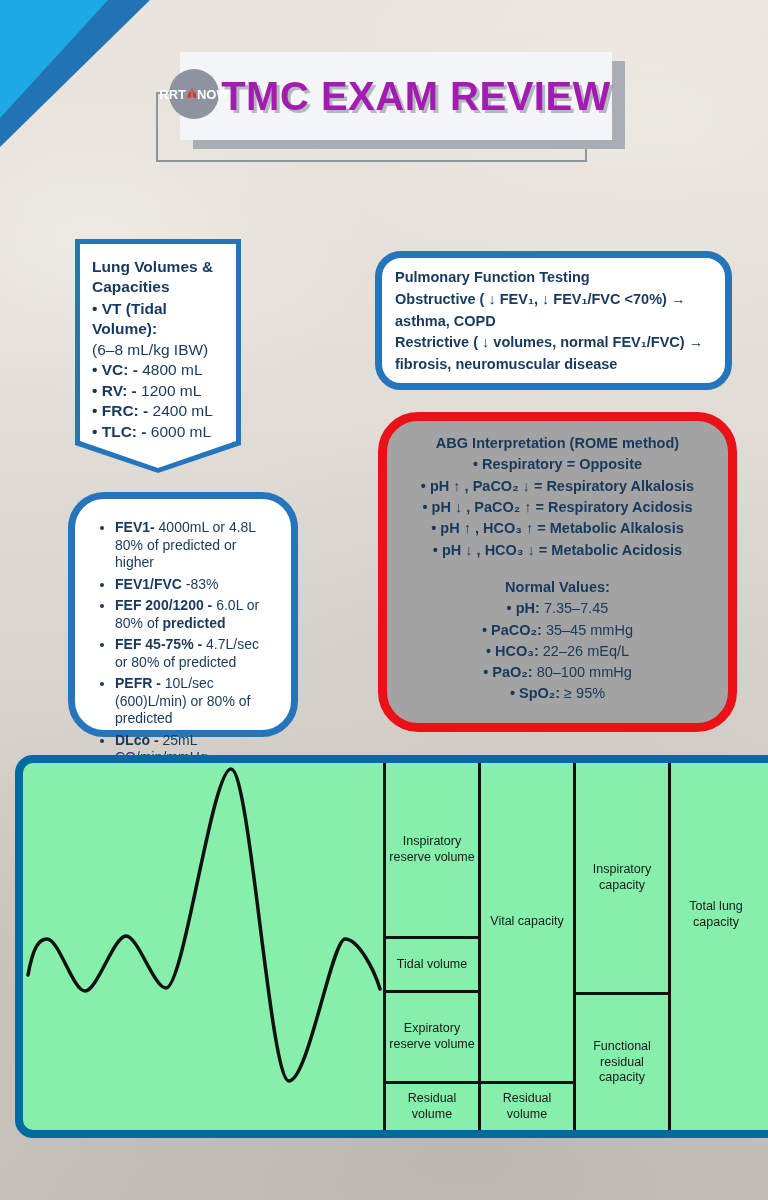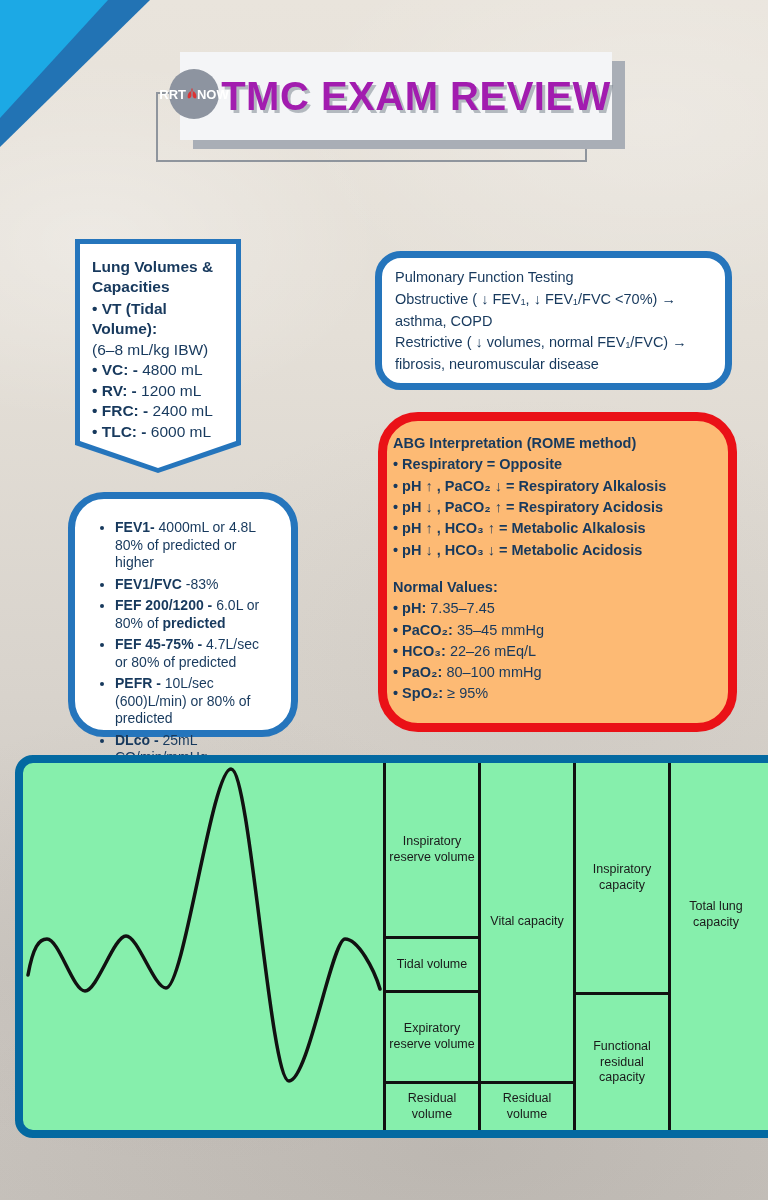--- a/index.html
+++ b/index.html
@@ -41,27 +41,27 @@
     background:#2575bc;clip-path:polygon(0 0,100% 0,100% 88%,50% 100%,0 88%);}
   .pennant-inner{position:absolute;inset:5px;background:#fff;
     clip-path:polygon(0 0,100% 0,100% 88%,50% 100%,0 88%);
     padding:13px 12px;box-sizing:border-box;color:#17395d;font-size:15.5px;line-height:1.32;}
   .pennant-inner b{font-weight:700;}
   .p-title{font-weight:700;margin-bottom:1px;}
 
   
   .pft-box{position:absolute;left:375px;top:251px;width:357px;height:139px;z-index:4;
     background:#fff;border:7px solid #2575bc;border-radius:26px;box-sizing:border-box;
-    padding:9px 13px;color:#17395d;font-weight:400;font-size:14.5px;line-height:1.5;}
+    padding:9px 13px;color:#17395d;font-weight:700;font-size:14.5px;line-height:1.5;}
   .pft-box .line{white-space:nowrap;}
 
   
   .abg-box{position:absolute;left:378px;top:412px;width:359px;height:320px;z-index:4;
-    background:#fdba74;border:9px solid #ea1117;border-radius:40px;box-sizing:border-box;
-    padding:12px 6px;color:#17395d;font-size:14.5px;line-height:1.47;text-align:left;}
+    background:#a3a3a3;border:9px solid #ea1117;border-radius:40px;box-sizing:border-box;
+    padding:12px 6px;color:#17395d;font-size:14.5px;line-height:1.47;text-align:center;}
   .abg-box .rule,.abg-title,.abg-normal-title{font-weight:700;white-space:nowrap;}
   .abg-normal-title{margin-top:16px;}
   .abg-box .nline{white-space:nowrap;}
   .abg-box .nline b{font-weight:700;}
 
   
   .fev-box{position:absolute;left:68px;top:492px;width:230px;height:245px;z-index:4;
     background:#fff;border:7px solid #2575bc;border-radius:36px;box-sizing:border-box;
     padding:12px 8px 6px 10px;color:#17395d;font-size:14px;line-height:1.25;}
   .fev-box ul{margin:8px;padding:0 0 0 22px;}

